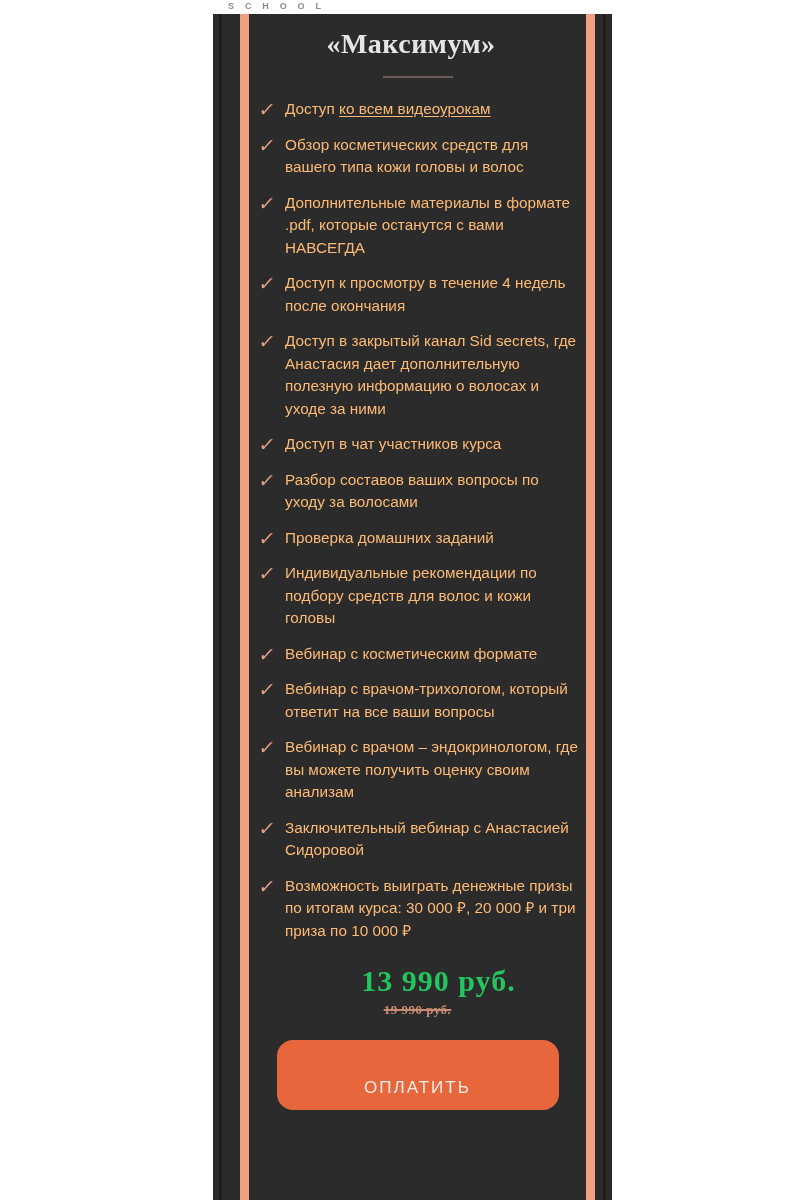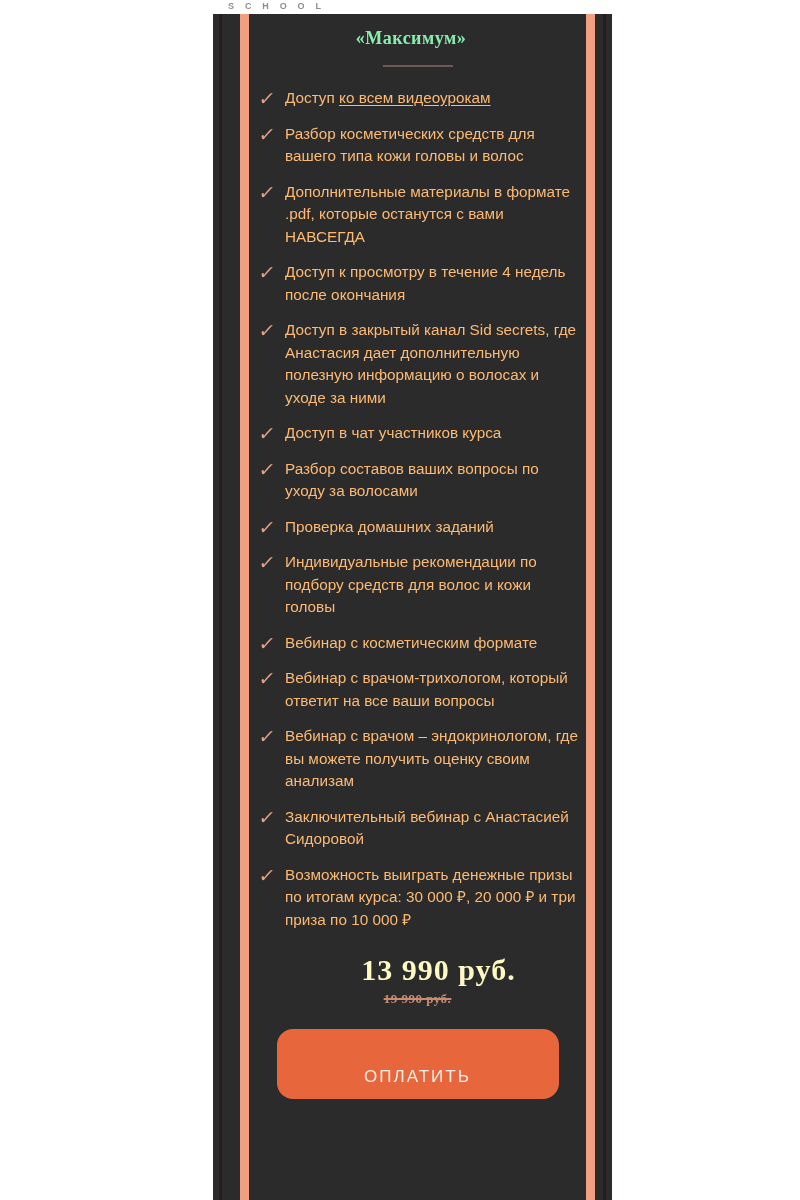--- a/index.html
+++ b/index.html
@@ -84,22 +84,22 @@
     top: 0;
     bottom: 0;
     background: #2b2b2b;
   }
 
   .title {
     margin: 14px 13px 0 0;
     text-align: center;
     font-family: "Liberation Serif", serif;
     font-weight: 700;
-    font-size: 18px;
-    color: #86efac;
+    font-size: 28px;
+    color: #e5e5e5;
     letter-spacing: 0.5px;
   }
 
   .title-divider {
     width: 70px;
     height: 2px;
     background: #6e5a54;
     margin: 16px auto 0 auto;
   }
 
@@ -138,21 +138,21 @@
   }
 
   .price-block {
     margin-top: 22px;
     text-align: center;
   }
   .price-current {
     font-family: "Liberation Serif", serif;
     font-weight: 700;
     font-size: 30px;
-    color: #fef9c3;
+    color: #22c55e;
     letter-spacing: 1px;
     padding-left: 42px;
   }
   .price-old {
     margin-top: 4px;
     font-family: "Liberation Serif", serif;
     font-weight: 700;
     font-size: 13px;
     color: #c98c72;
     text-decoration: line-through;
@@ -200,21 +200,21 @@
       <h1 class="title">«Максимум»</h1>
       <div class="title-divider"></div>
 
       <ul class="feature-list">
           <li class="feature-item">
             <span class="check-icon">✓</span>
             <span class="feature-text"><span>Доступ </span><span class="underlined">ко всем видеоурокам</span></span>
           </li>
           <li class="feature-item">
             <span class="check-icon">✓</span>
-            <span class="feature-text"><span>Разбор косметических средств для вашего типа кожи головы и волос</span></span>
+            <span class="feature-text"><span>Обзор косметических средств для вашего типа кожи головы и волос</span></span>
           </li>
           <li class="feature-item">
             <span class="check-icon">✓</span>
             <span class="feature-text"><span>Дополнительные материалы в формате .pdf, которые останутся с вами НАВСЕГДА</span></span>
           </li>
           <li class="feature-item">
             <span class="check-icon">✓</span>
             <span class="feature-text"><span>Доступ к просмотру в течение 4 недель после окончания</span></span>
           </li>
           <li class="feature-item">

